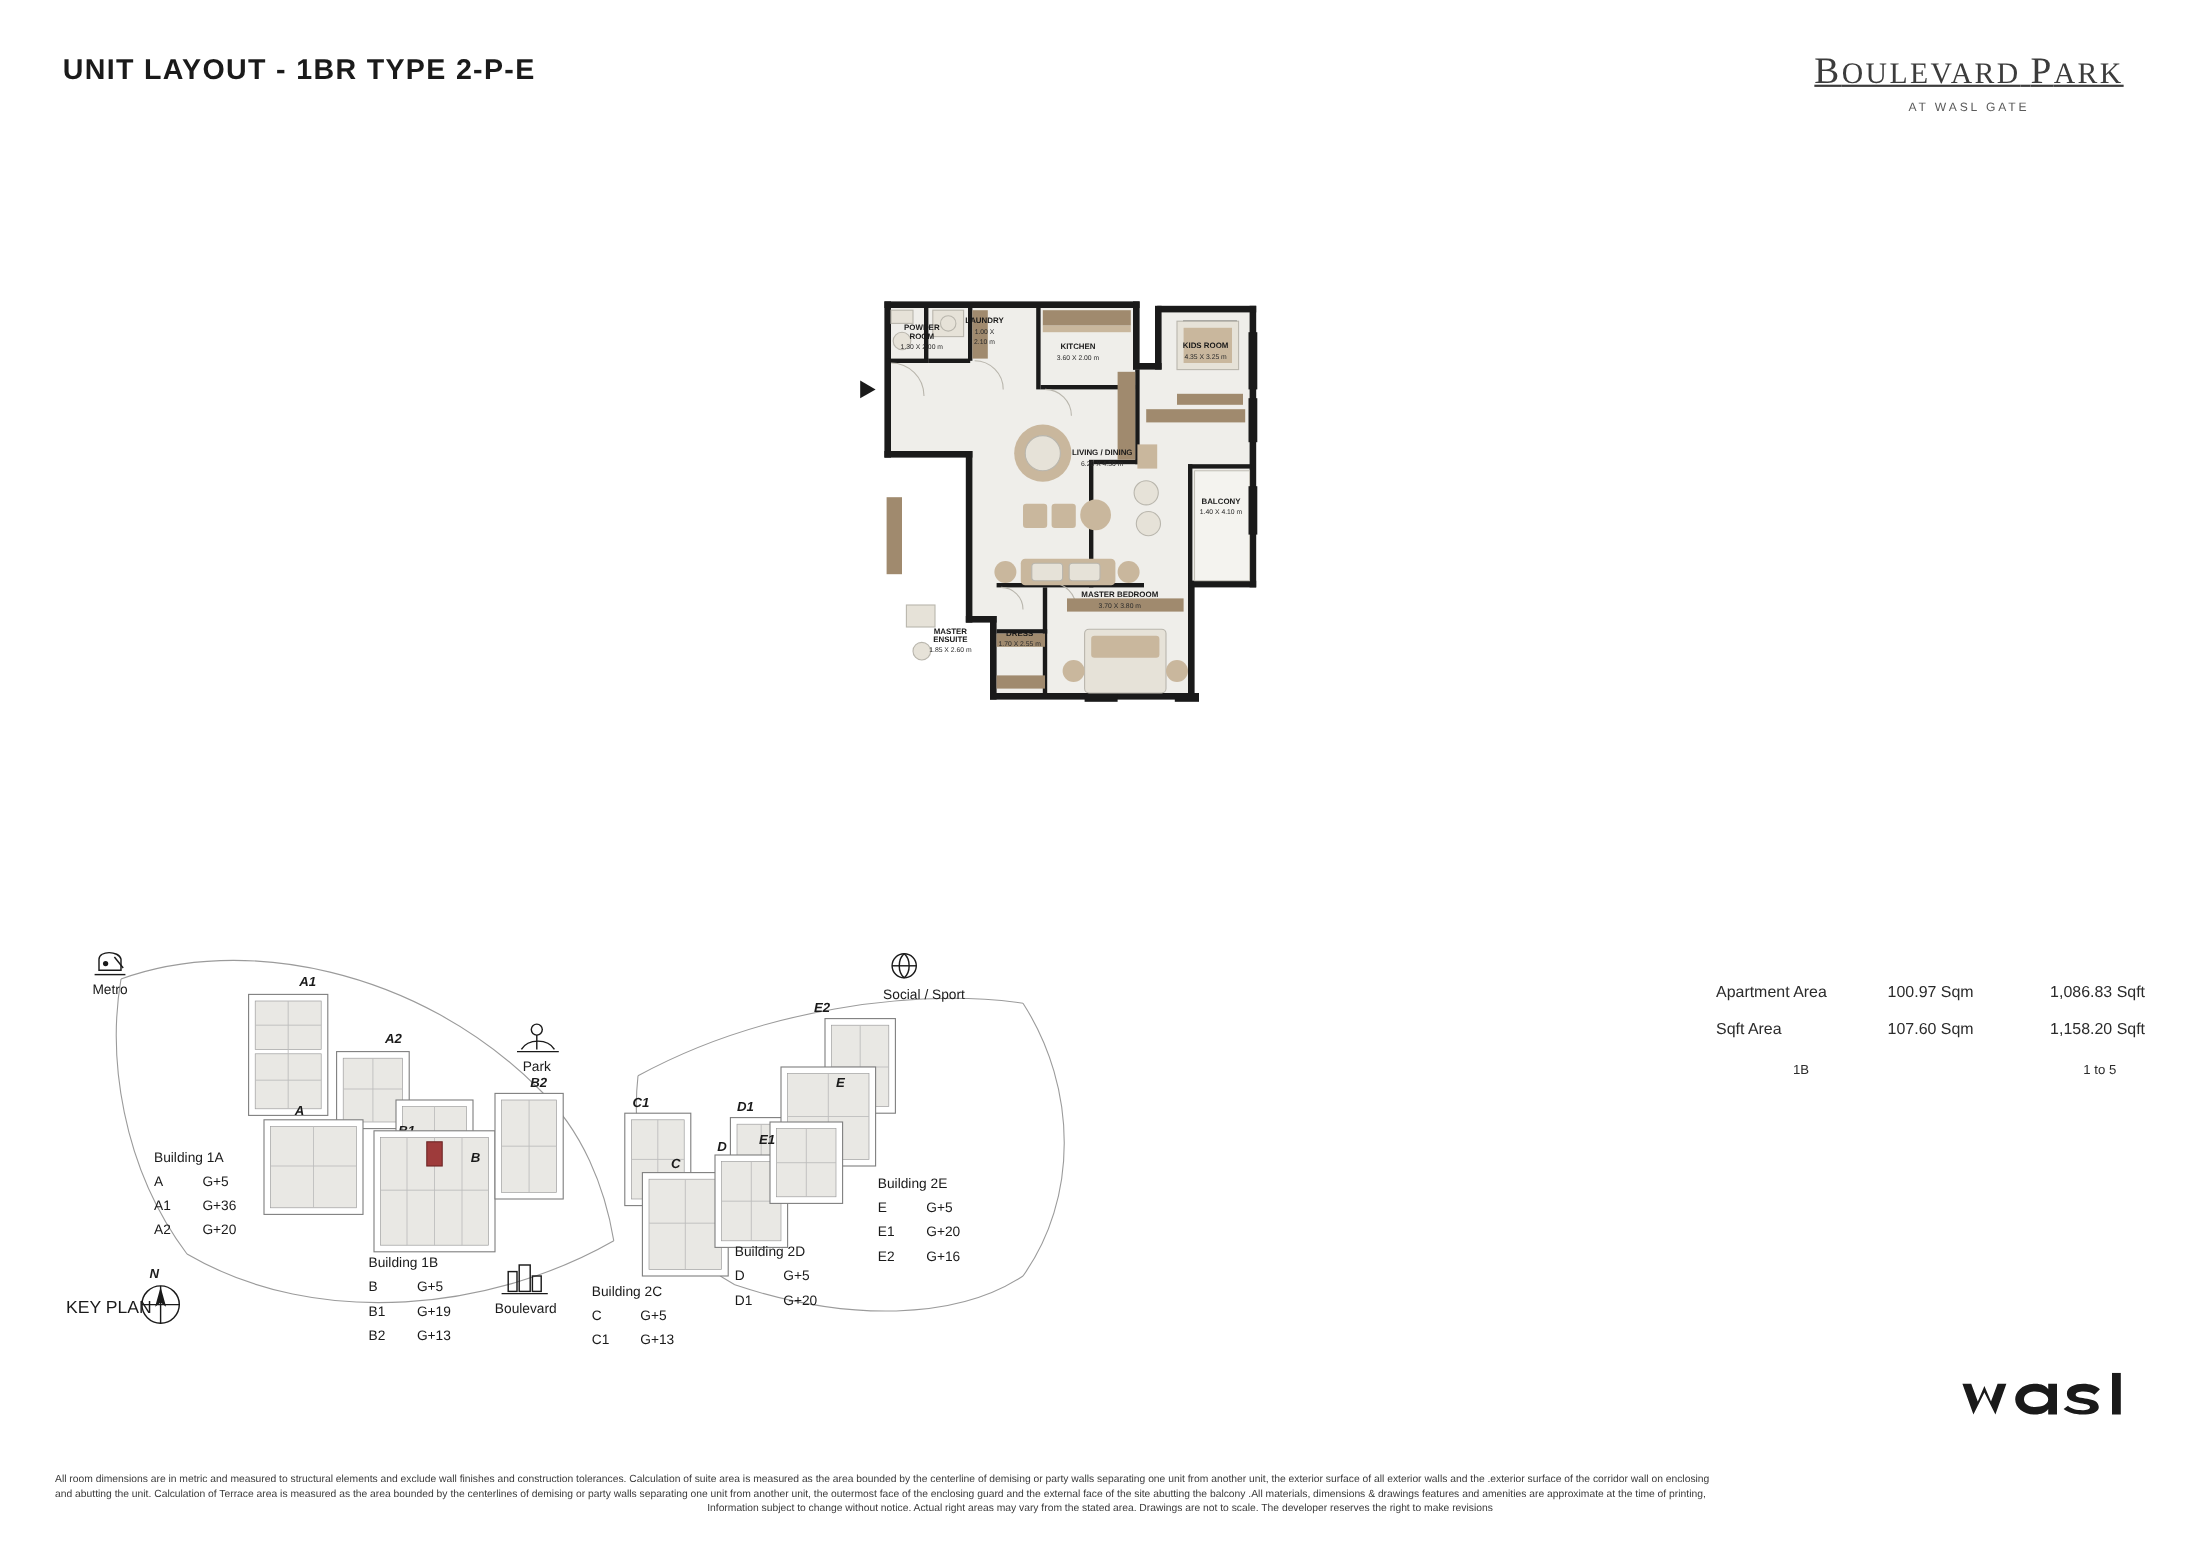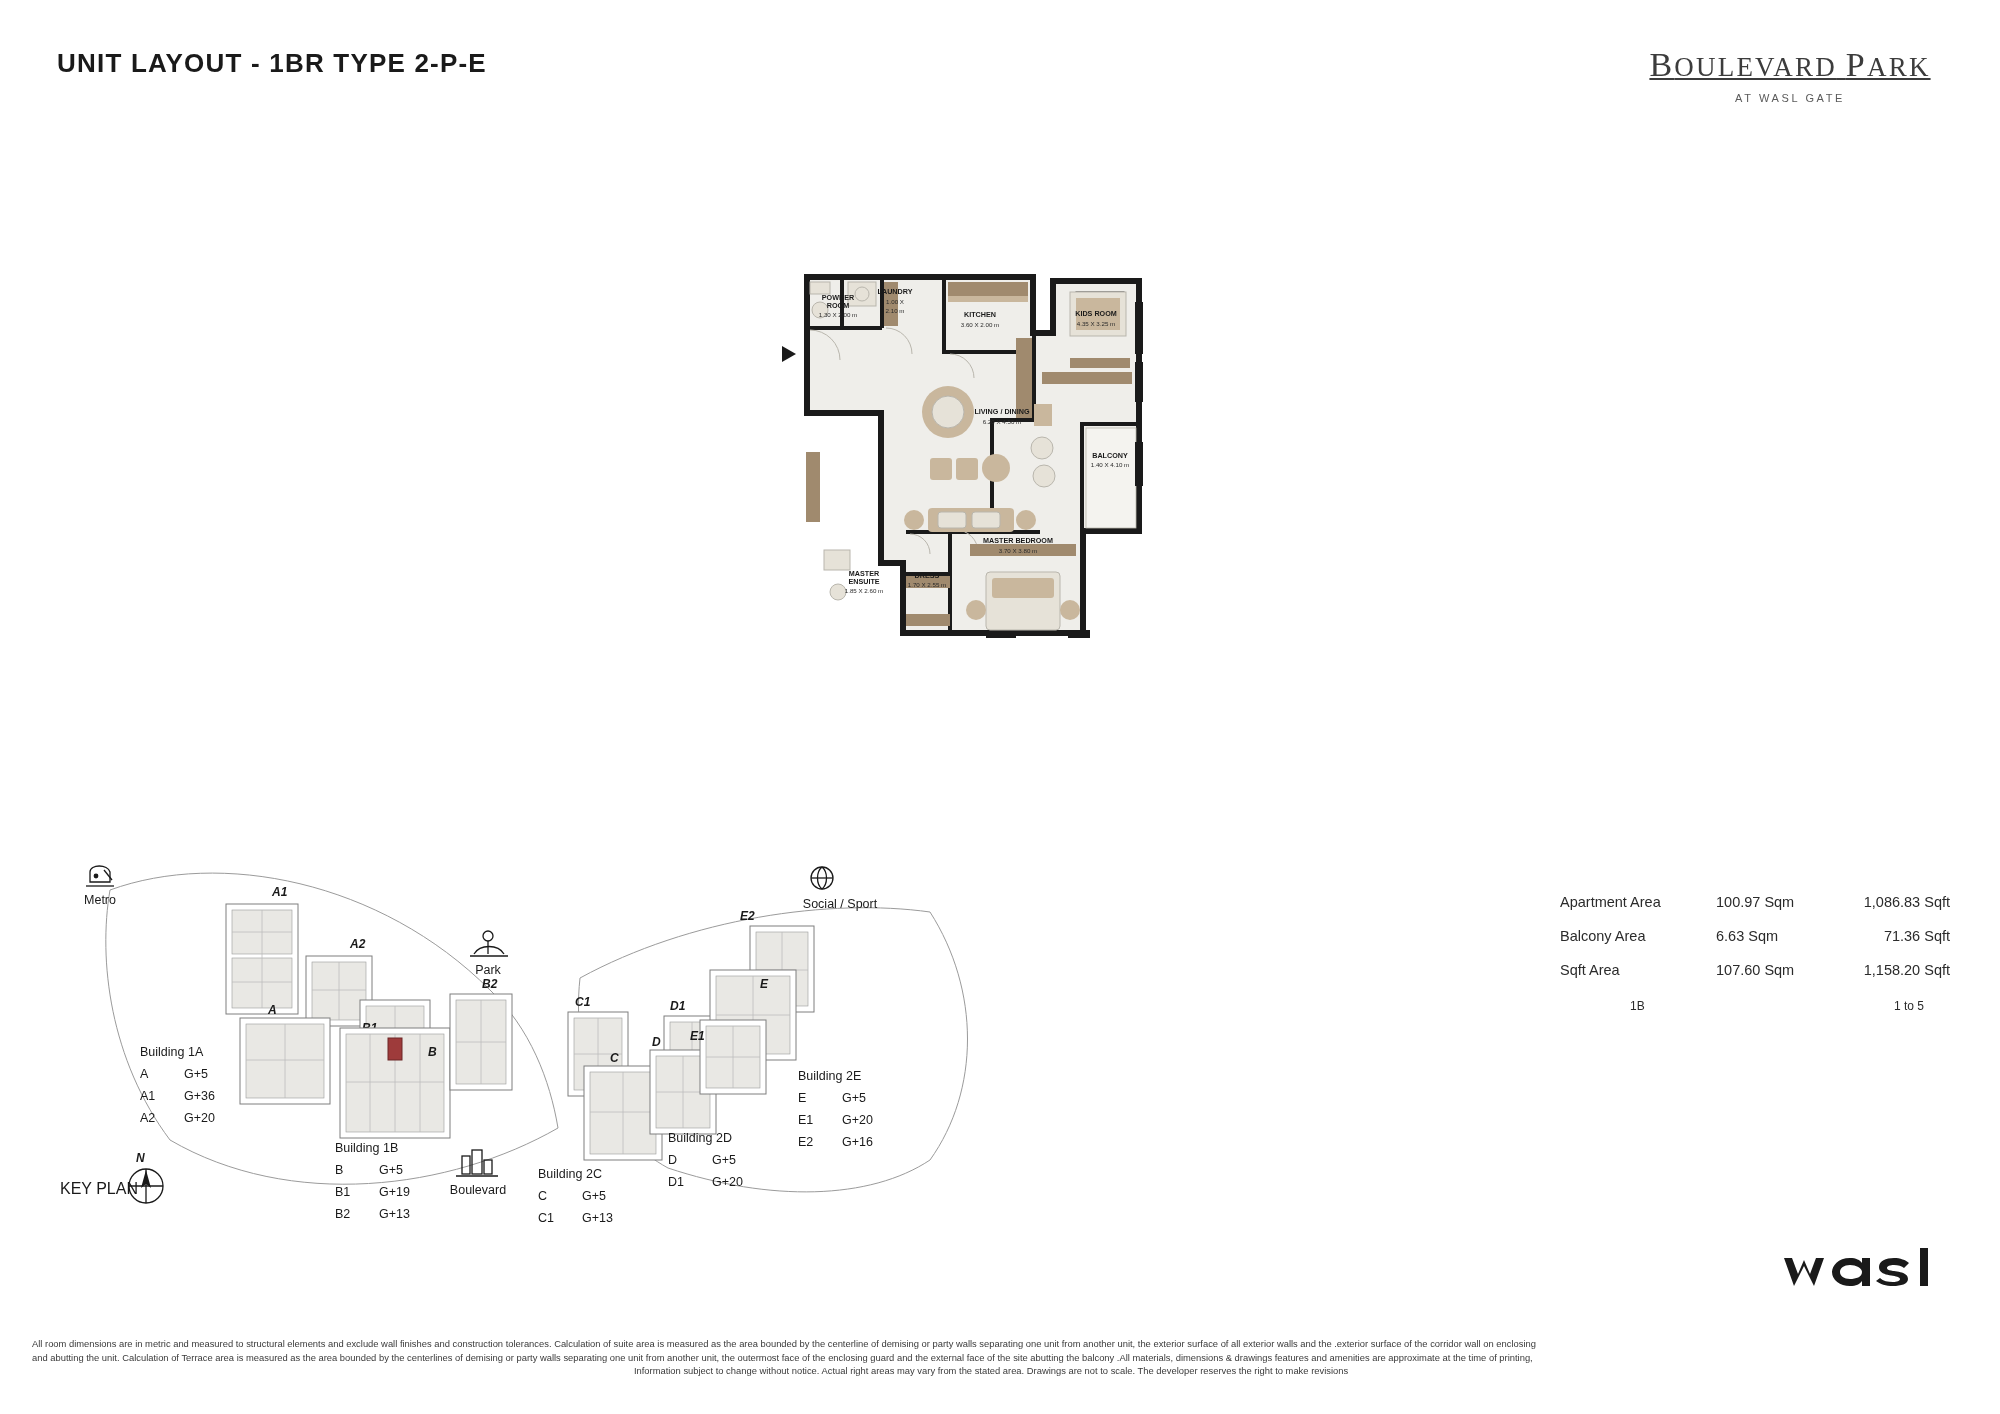--- a/index.html
+++ b/index.html
@@ -64,21 +64,21 @@
   #bl-head td.l,#bl-val td.l{text-align:right;padding-right:26px;}
 
   
   #wasl-logo{
     right:60px;bottom:118px;
     width:160px;height:48px;
   }
 
   
   #disclaimer{
-    left:32px;right:50px;bottom:36px;
+    left:50px;right:50px;bottom:36px;
     font-size:9.4px;line-height:1.45;color:#3a3a3a;
     text-align:center;
   }
   #disclaimer p{margin:0;}
   #disclaimer p.ln1{text-align:left;}
   #disclaimer p.ln2{text-align:left;}
   #disclaimer p.ln3{text-align:center;}
 </style>
 </head>
 <body>
@@ -494,25 +494,20 @@
 
 <div class="abs" id="areas">
   <table>
     <tbody>
       <tr>
         <td class="lbl">Apartment Area</td>
         <td class="m">100.97 Sqm</td>
         <td class="f">1,086.83 Sqft</td>
       </tr>
       <tr>
-        <td class="lbl">Balcony Area</td>
-        <td class="m">6.63 Sqm</td>
-        <td class="f">71.36 Sqft</td>
-      </tr>
-      <tr>
         <td class="lbl">Sqft Area</td>
         <td class="m">107.60 Sqm</td>
         <td class="f">1,158.20 Sqft</td>
       </tr>
       <tr id="bl-val">
         <td class="b">1B</td>
         <td></td>
         <td class="l">1 to 5</td>
       </tr>
     </tbody>

